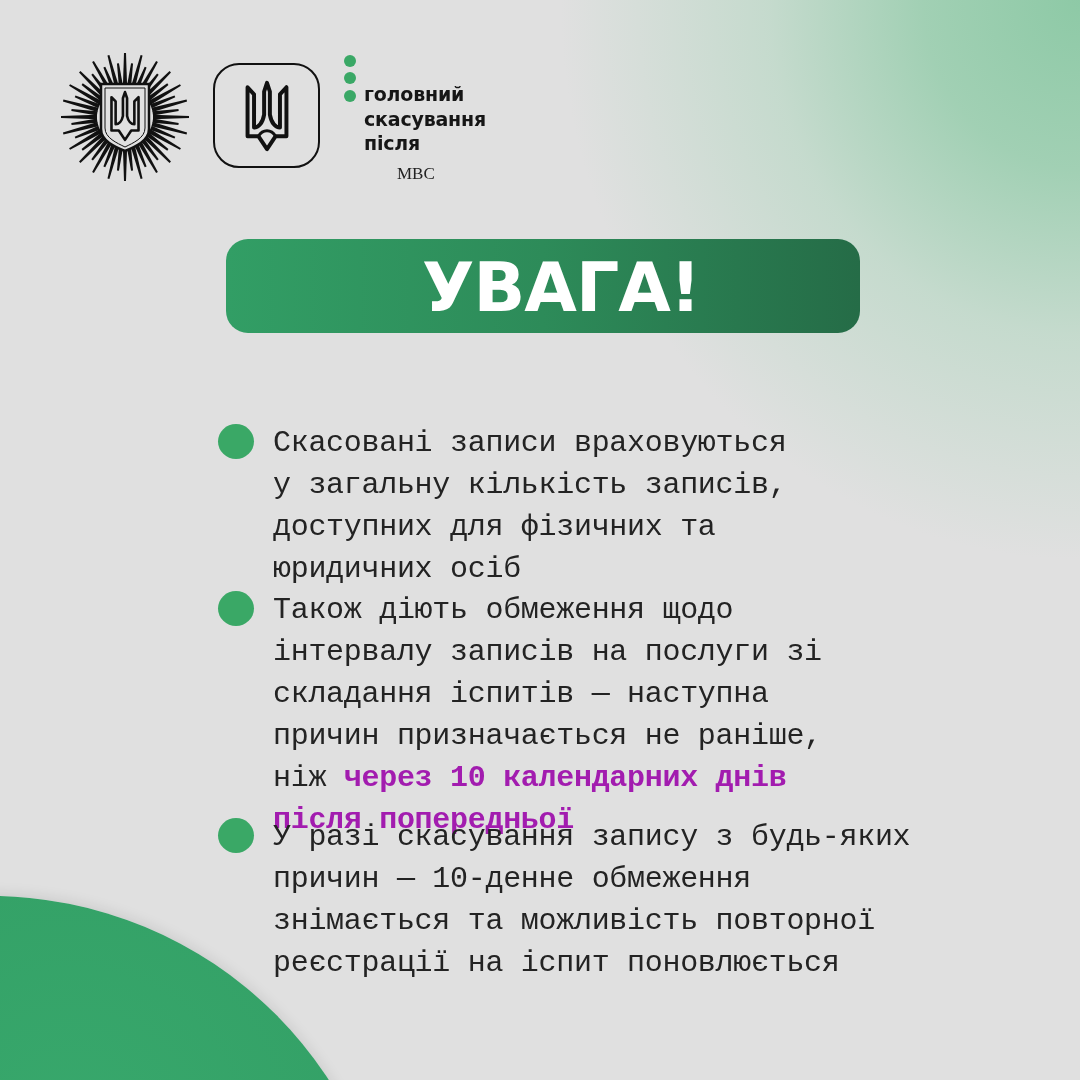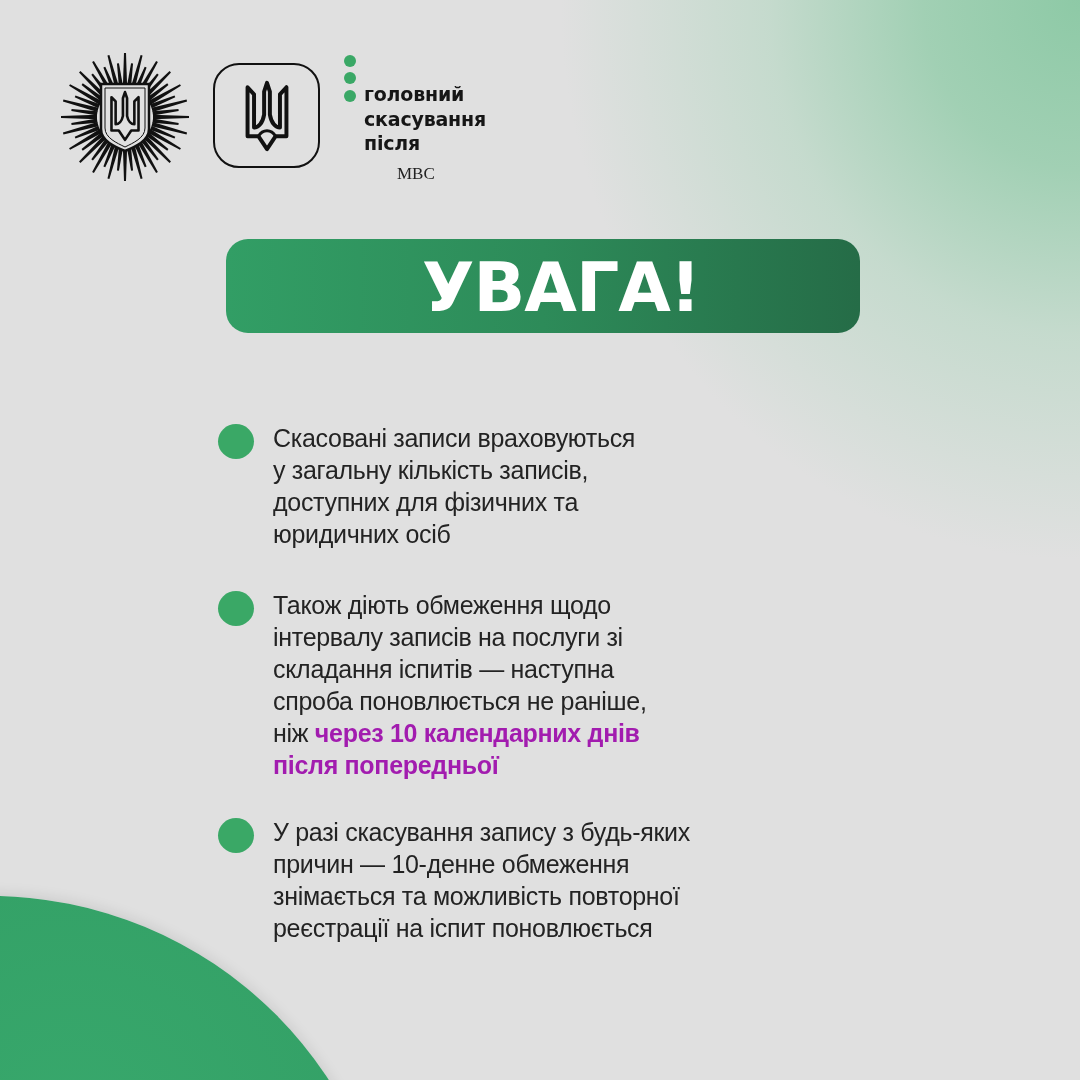--- a/index.html
+++ b/index.html
@@ -60,22 +60,22 @@
     margin-left: 36px;
   }
   
   .item { position: absolute; left: 218px; }
   .bullet {
     position: absolute; left: 0; top: 0;
     width: 36px; height: 35px; border-radius: 50%; background: #3aa866;
   }
   .item-text {
     position: absolute; left: 55px; top: -2px;
-    font-family: Liberation Sans, sans-serif;
-    font-size: 25px; line-height: 32px; color: #232323;
+    font-family: Liberation Mono, monospace;
+    font-size: 30px; line-height: 42px; color: #232323;
     white-space: pre; letter-spacing: -0.3px;
   }
   .item-text b { font-weight: bold; color: #a21caf; }
 </style>
 </head>
 <body>
 
 <div class="glow"></div>
 <div class="corner-circle"></div>
 
@@ -173,21 +173,21 @@
 у загальну кількість записів,
 доступних для фізичних та
 юридичних осіб</div>
 </div>
 
 <div class="item" style="top:591px">
   <span class="bullet"></span>
   <div class="item-text"><span>Також діють обмеження щодо
 інтервалу записів на послуги зі
 складання іспитів — наступна
-спроба поновлюється не раніше,
+причин призначається не раніше,
 ніж </span><b>через 10 календарних днів
 після попередньої</b></div>
 </div>
 
 <div class="item" style="top:818px">
   <span class="bullet"></span>
   <div class="item-text">У разі скасування запису з будь-яких
 причин — 10-денне обмеження
 знімається та можливість повторної
 реєстрації на іспит поновлюється</div>

